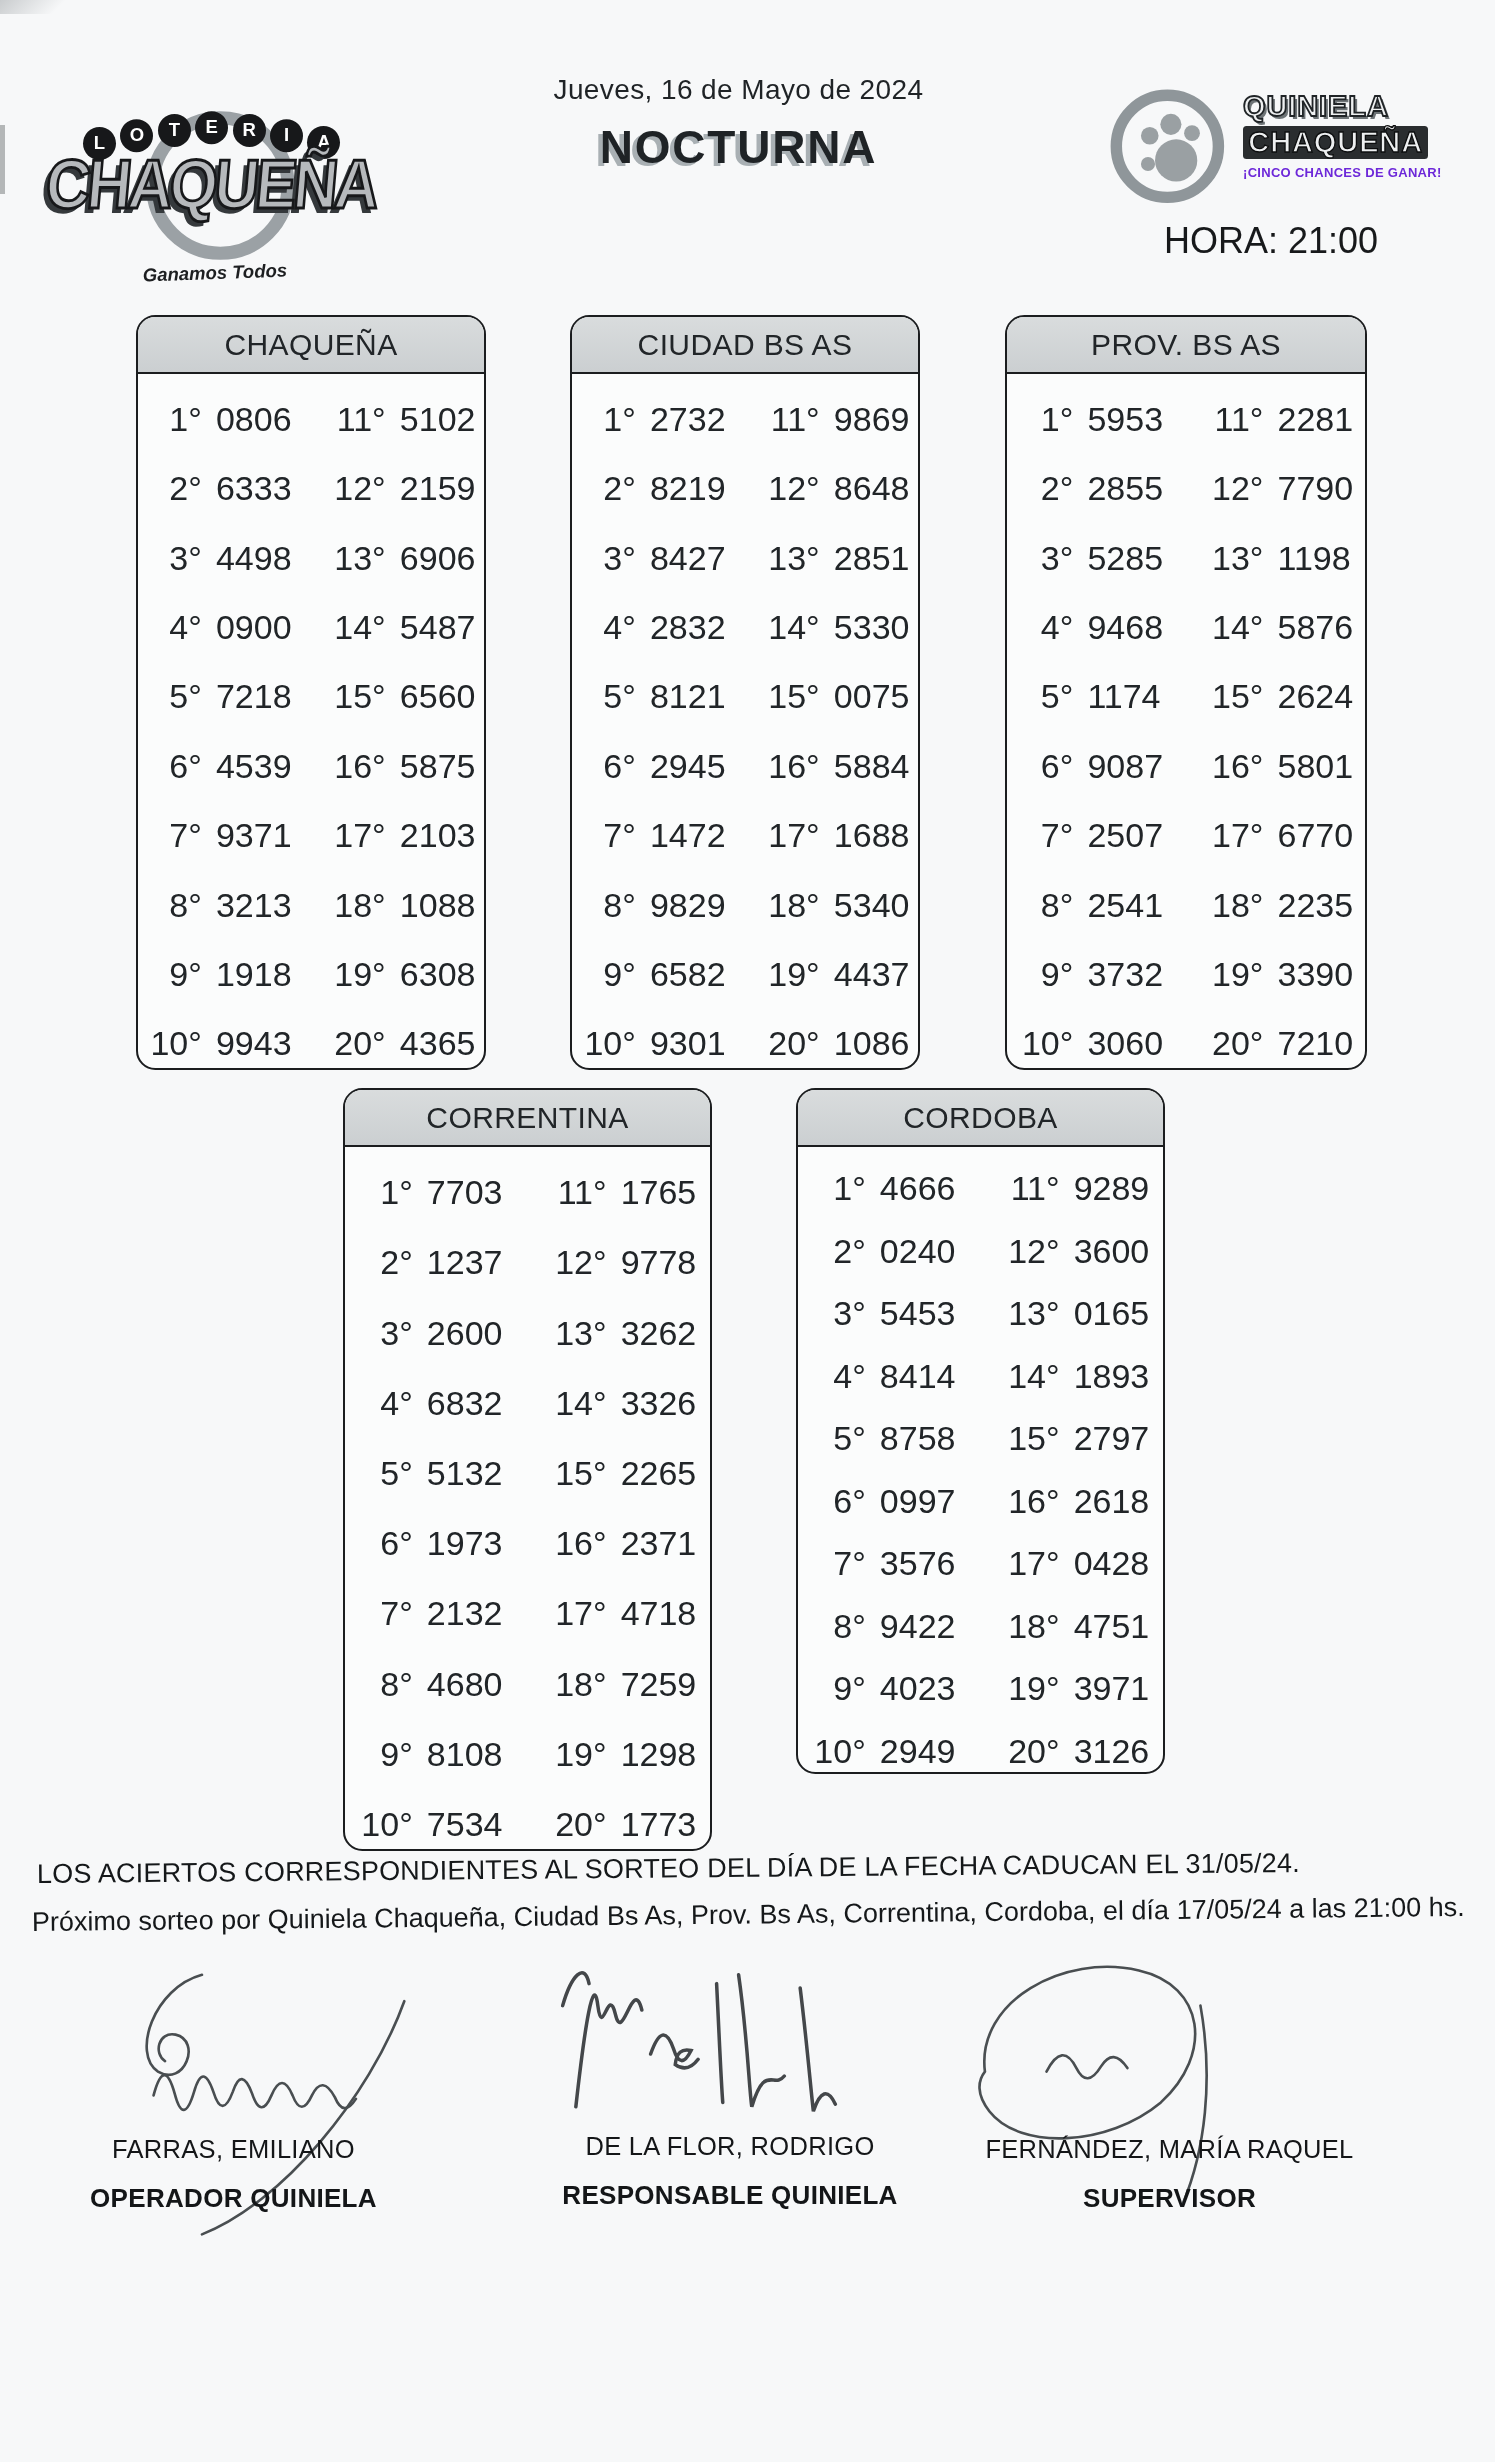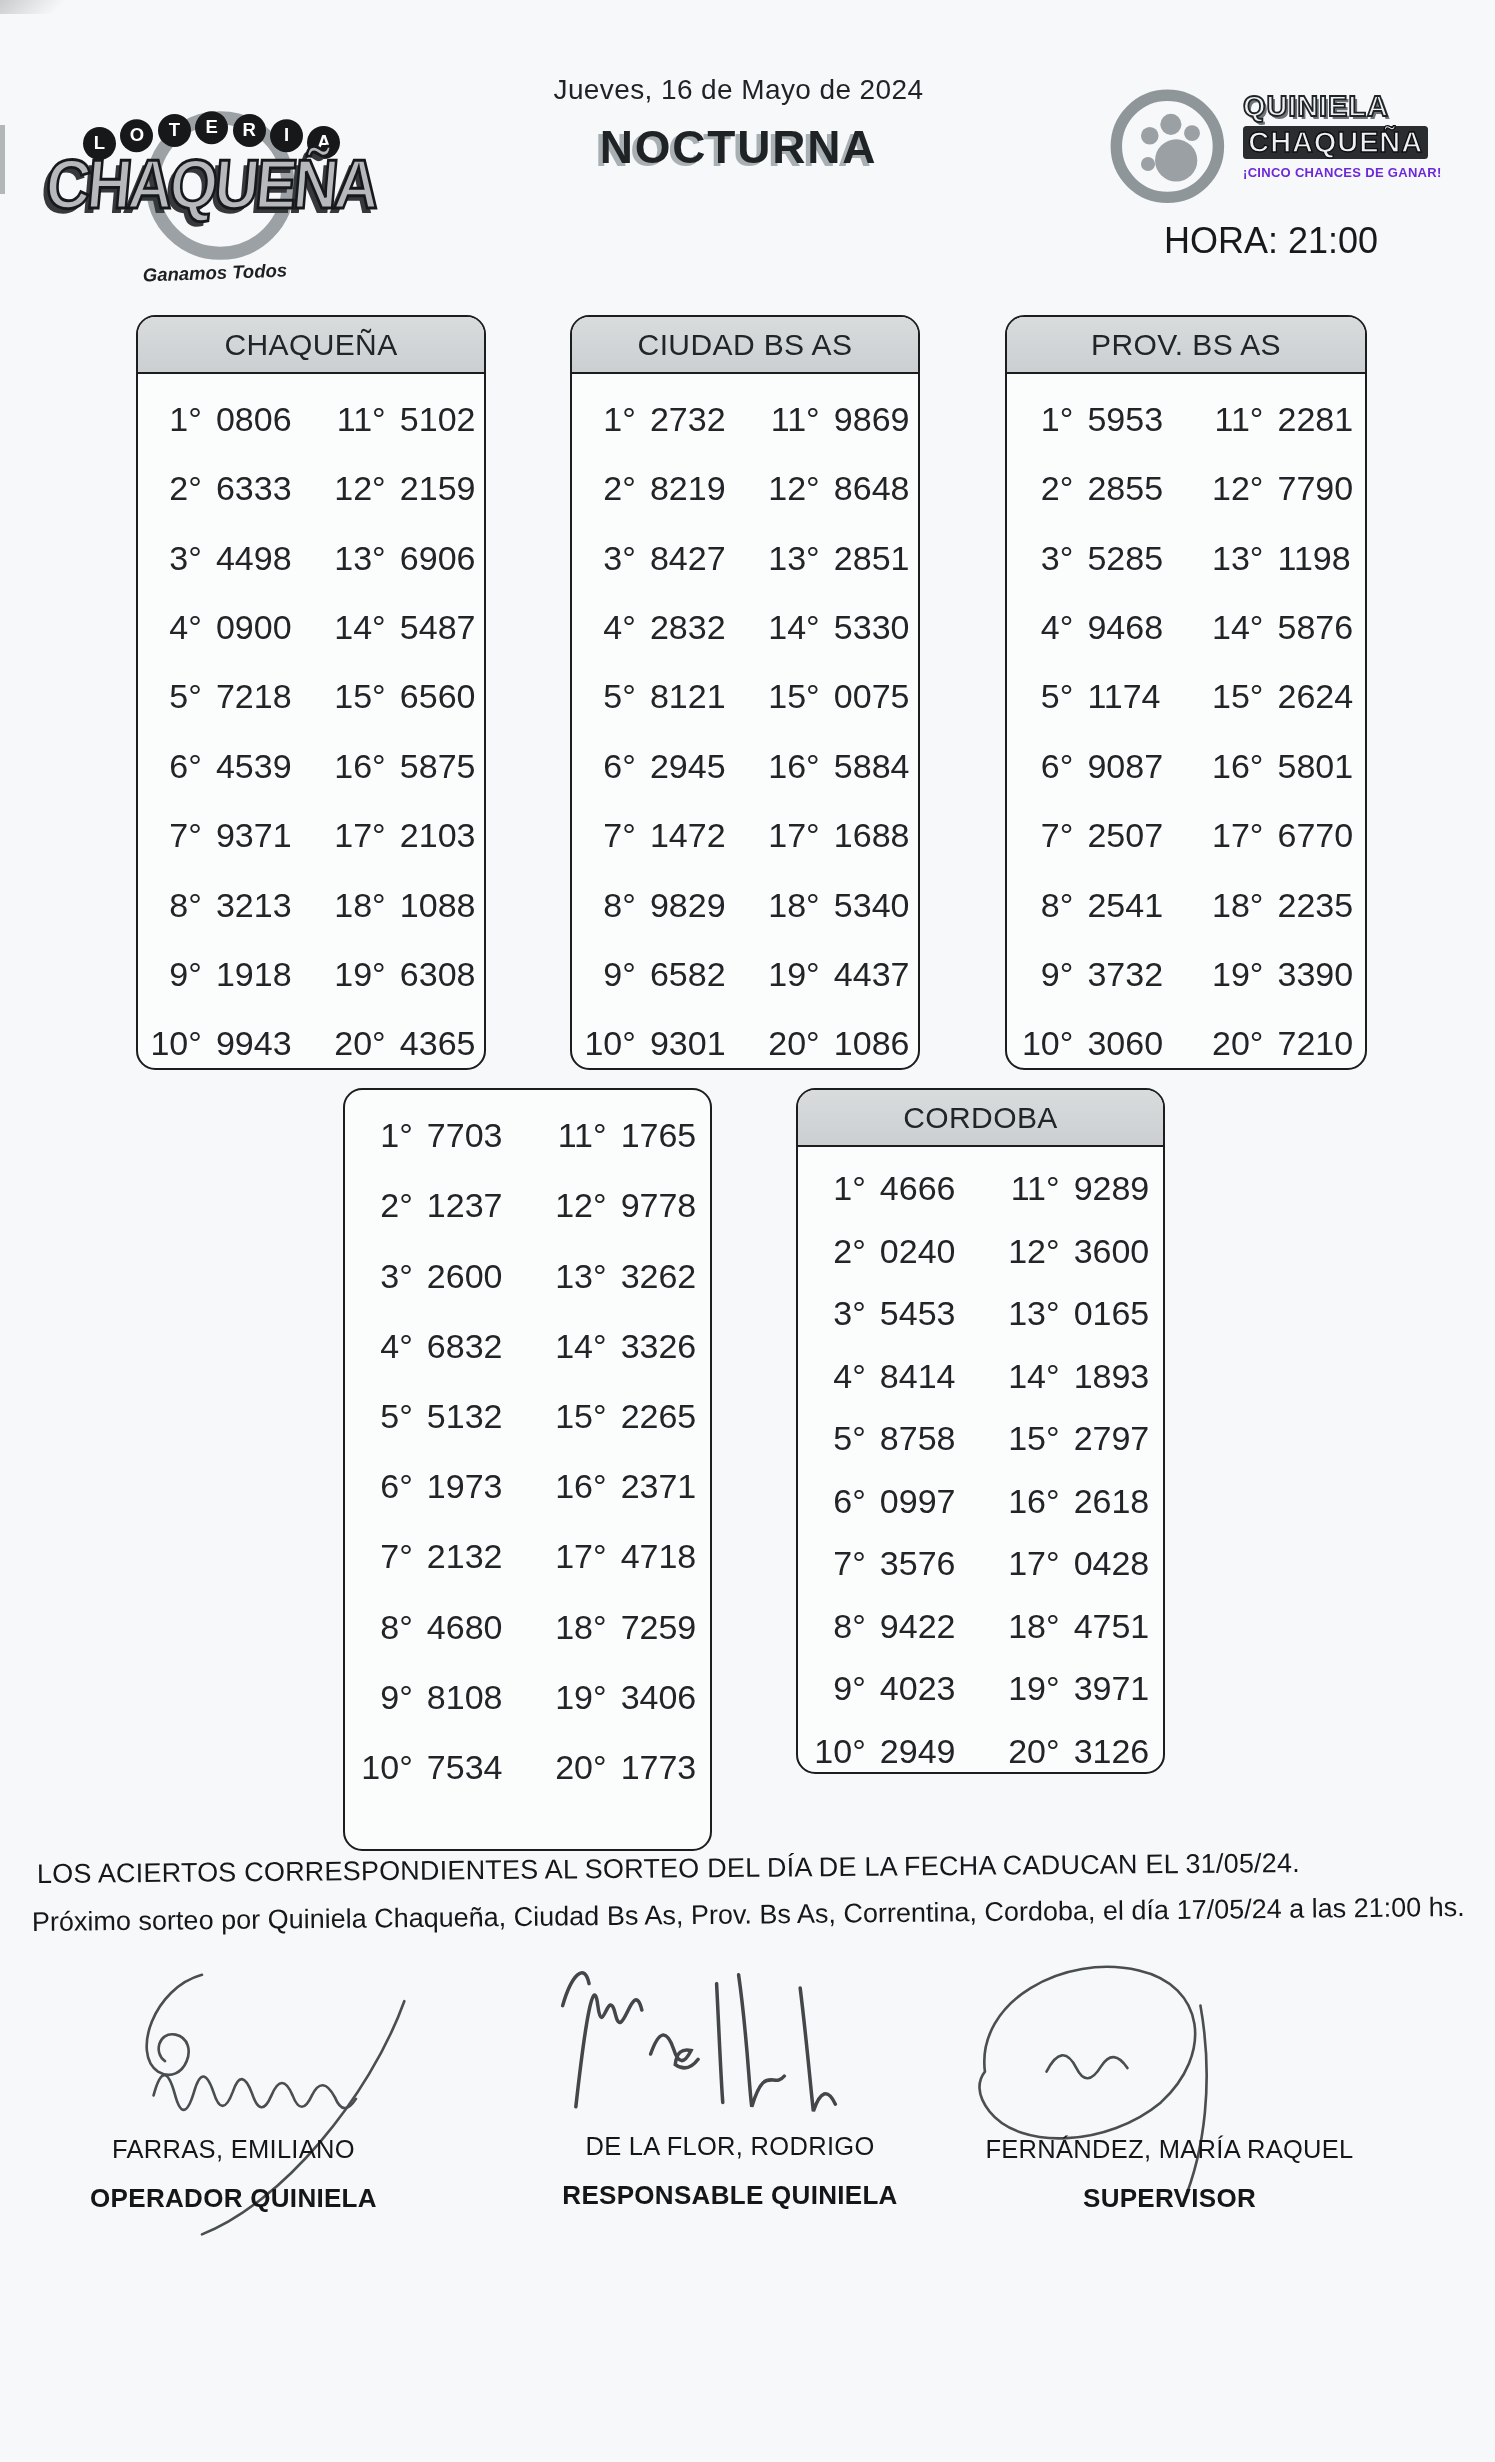--- a/index.html
+++ b/index.html
@@ -316,20 +316,21 @@
         <div class="qrow">
           <span>10°</span>
           <span>3060</span>
           <span>20°</span>
           <span>7210</span>
         </div>
       </div>
   </div>
 
   <div class="qtable" style="left:343px;top:1088px;width:369px;height:763px;">
+    <div class="qtable-header">CORRENTINA</div>
     <div class="qtable-body">
         <div class="qrow">
           <span>1°</span>
           <span>7703</span>
           <span>11°</span>
           <span>1765</span>
         </div>
         <div class="qrow">
           <span>2°</span>
           <span>1237</span>
@@ -369,21 +370,21 @@
         <div class="qrow">
           <span>8°</span>
           <span>4680</span>
           <span>18°</span>
           <span>7259</span>
         </div>
         <div class="qrow">
           <span>9°</span>
           <span>8108</span>
           <span>19°</span>
-          <span>3406</span>
+          <span>1298</span>
         </div>
         <div class="qrow">
           <span>10°</span>
           <span>7534</span>
           <span>20°</span>
           <span>1773</span>
         </div>
       </div>
   </div>
   <div class="qtable" style="left:796px;top:1088px;width:369px;height:686px;">

